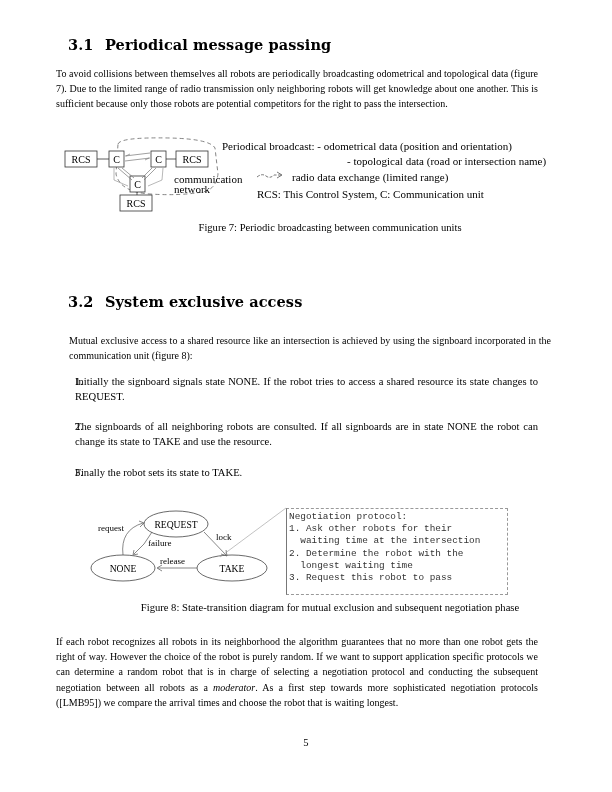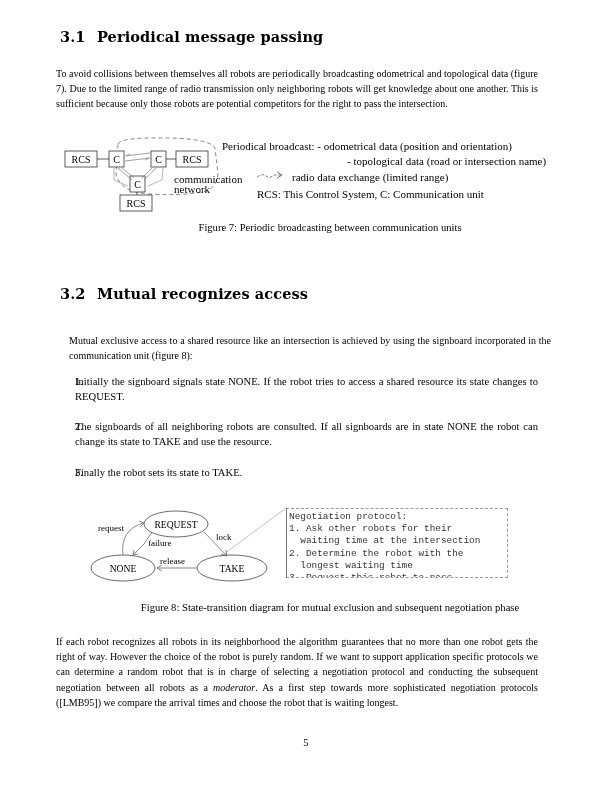--- a/index.html
+++ b/index.html
@@ -1,31 +1,31 @@
 <!DOCTYPE html>
 <html><head>
 <meta charset="utf-8">
 <style>
   html, body { margin: 0; padding: 0; background: #ffffff; }
   body { width: 612px; height: 792px; position: relative; overflow: hidden;
          font-family: "DejaVu Serif", "Liberation Serif", serif; color: #000; }
   .abs { position: absolute; }
-  h2.sec { position: absolute; left: 56px; margin: 4px; font-size: 14.5px; font-weight: bold;
+  h2.sec { position: absolute; left: 56px; margin: 12px; font-size: 14.5px; font-weight: bold;
            font-family: "DejaVu Serif", serif; letter-spacing: 0.1px; }
   h2.sec .num { display: inline-block; width: 37px; }
   .para { position: absolute; left: 56px; width: 482px; font-size: 10px; line-height: 15.2px;
           text-align: justify; font-family: "Liberation Serif", serif; }
   .list-item { position: absolute; left: 75px; width: 463px; font-size: 10.6px; line-height: 15.2px;
                text-align: justify; font-family: "Liberation Serif", serif; }
   .list-item .n { position: absolute; left: 0; width: 14px; }
   .list-item .t { display: block; }
   .caption { position: absolute; left: 0; width: 612px; text-align: center; font-size: 10.6px;
              font-family: "Liberation Serif", serif; margin-left: 24px; }
   .fig-text { position: absolute; font-size: 11px; font-family: "Liberation Serif", serif; white-space: nowrap; }
-  .mono-box { position: absolute; left: 286px; top: 508px; width: 222px; height: 70px;
+  .mono-box { position: absolute; left: 286px; top: 508px; width: 222px; height: 87px;
               border-left: 1px solid #777; border-right: 1px dashed #999; border-top: 1px dashed #999;
               border-bottom: 1px dashed #999;
               font-family: "Liberation Mono", monospace; font-size: 9.4px; line-height: 12.2px;
               color: #333; padding: 2px 0 0 2px; box-sizing: border-box; white-space: pre; overflow: hidden; }
   .page-num { position: absolute; left: 0; width: 612px; top: 737px; text-align: center;
               font-size: 10.6px; font-family: "Liberation Serif", serif; }
   svg text { font-family: "Liberation Serif", serif; }
 </style>
 </head>
 <body>
@@ -75,21 +75,21 @@
 <div class="fig-text" style="left:319px; top:155px;margin-left:28px;">- topological data (road or intersection name)</div>
 <svg class="abs" style="left:256px; top:171px;" width="28" height="10">
   <path d="M1,6 Q6,2 10,5 Q14,8 18,4 L25,4" stroke="#555" fill="none" stroke-width="0.8" stroke-dasharray="3,1.5"></path>
   <path d="M21,1 L26,4 L21,7" stroke="#555" fill="none" stroke-width="0.8"></path>
 </svg>
 <div class="fig-text" style="left:292px; top:171px;">radio data exchange (limited range)</div>
 <div class="fig-text" style="left:257px; top:188px;">RCS: This Control System, C: Communication unit</div>
 
 <div class="caption" style="top:222px;">Figure 7: Periodic broadcasting between communication units</div>
 
-<h2 class="sec" style="top:281px;"><span class="num">3.2</span><span>Mutual recognizes access</span></h2>
+<h2 class="sec" style="top:281px;"><span class="num">3.2</span><span>System exclusive access</span></h2>
 
 <p class="para" style="top:320px; margin:13px;">Mutual exclusive access to a shared resource like an intersection is achieved by using the signboard incorporated in the communication unit (figure 8):</p>
 
 <div class="list-item" style="top:374px;">
   <span class="n">1.</span>
   <span class="t">Initially the signboard signals state NONE. If the robot tries to access a shared resource its state changes to REQUEST.</span>
 </div>
 <div class="list-item" style="top:419px;">
   <span class="n">2.</span>
   <span class="t">The signboards of all neighboring robots are consulted. If all signboards are in state NONE the robot can change its state to TAKE and use the resource.</span>

